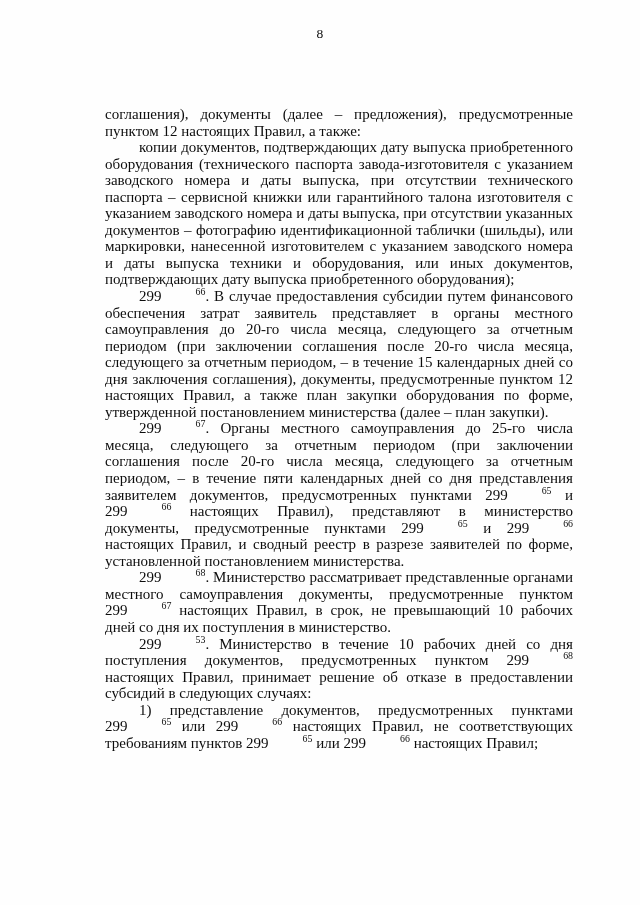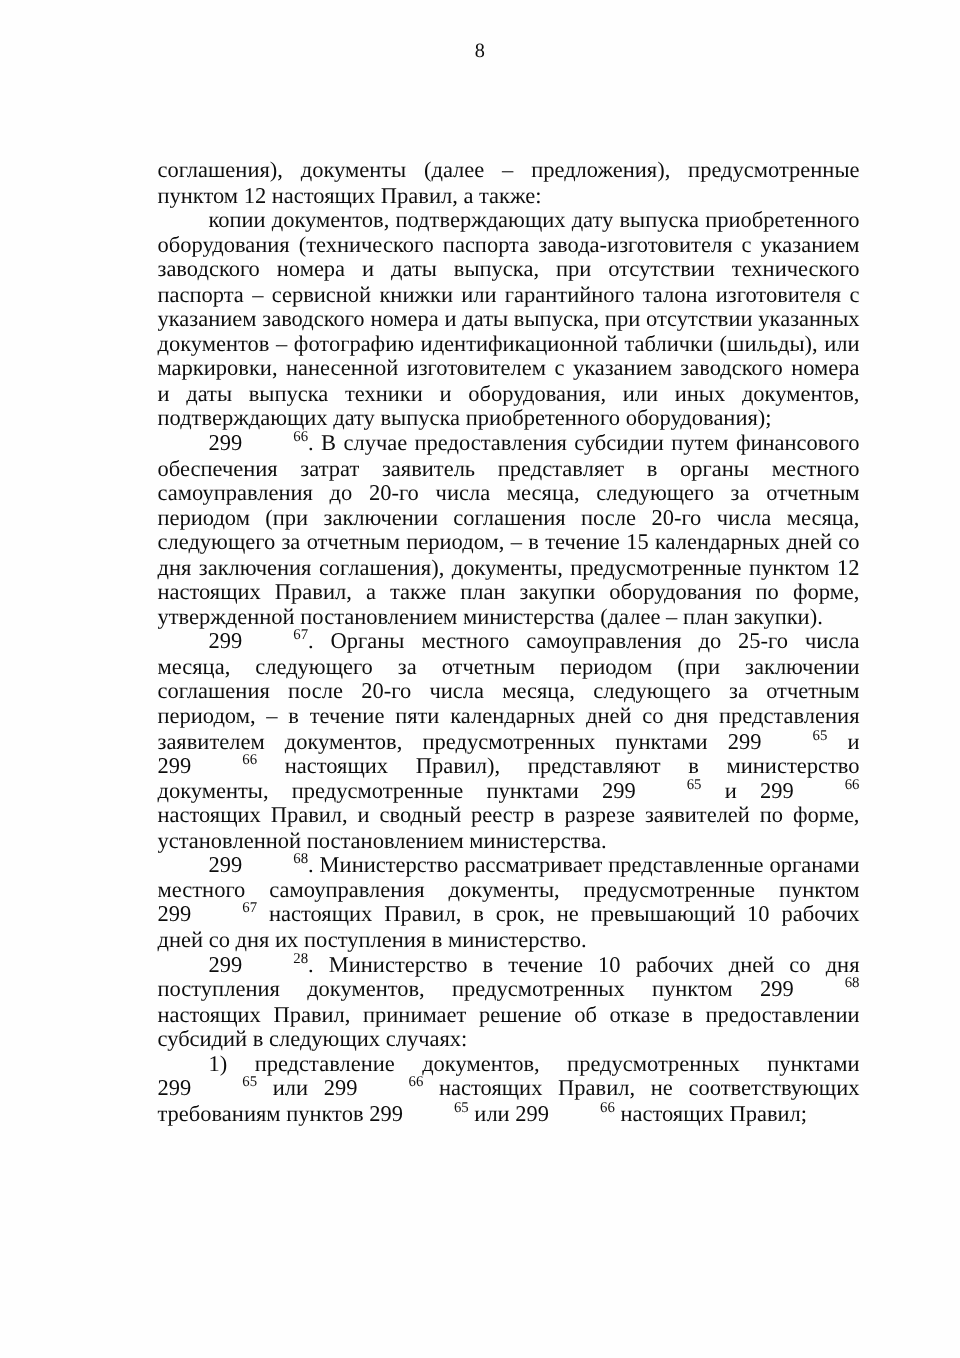--- a/index.html
+++ b/index.html
@@ -64,16 +64,16 @@
 <body>
 
 <div class="page">
   <div class="page-number">8</div>
   <div class="body-text">
       <p>соглашения), документы (далее – предложения), предусмотренные пунктом 12 настоящих Правил, а также:</p>
       <p class="indent">копии документов, подтверждающих дату выпуска приобретенного оборудования (технического паспорта завода-изготовителя с указанием заводского номера и даты выпуска, при отсутствии технического паспорта – сервисной книжки или гарантийного талона изготовителя с указанием заводского номера и даты выпуска, при отсутствии указанных документов – фотографию идентификационной таблички (шильды), или маркировки, нанесенной изготовителем с указанием заводского номера и даты выпуска техники и оборудования, или иных документов, подтверждающих дату выпуска приобретенного оборудования);</p>
       <p class="indent">299<sup>66</sup>. В случае предоставления субсидии путем финансового обеспечения затрат заявитель представляет в органы местного самоуправления до 20-го числа месяца, следующего за отчетным периодом (при заключении соглашения после 20-го числа месяца, следующего за отчетным периодом, – в течение 15 календарных дней со дня заключения соглашения), документы, предусмотренные пунктом 12 настоящих Правил, а также план закупки оборудования по форме, утвержденной постановлением министерства (далее – план закупки).</p>
       <p class="indent">299<sup>67</sup>. Органы местного самоуправления до 25-го числа месяца, следующего за отчетным периодом (при заключении соглашения после 20-го числа месяца, следующего за отчетным периодом, – в течение пяти календарных дней со дня представления заявителем документов, предусмотренных пунктами 299<sup>65</sup> и 299<sup>66</sup> настоящих Правил), представляют в министерство документы, предусмотренные пунктами 299<sup>65</sup> и 299<sup>66</sup> настоящих Правил, и сводный реестр в разрезе заявителей по форме, установленной постановлением министерства.</p>
       <p class="indent">299<sup>68</sup>. Министерство рассматривает представленные органами местного самоуправления документы, предусмотренные пунктом 299<sup>67</sup> настоящих Правил, в срок, не превышающий 10 рабочих дней со дня их поступления в министерство.</p>
-      <p class="indent">299<sup>28</sup>. Министерство в течение 10 рабочих дней со дня поступления документов, предусмотренных пунктом 299<sup>68</sup> настоящих Правил, принимает решение об отказе в предоставлении субсидий в следующих случаях:</p>
+      <p class="indent">299<sup>53</sup>. Министерство в течение 10 рабочих дней со дня поступления документов, предусмотренных пунктом 299<sup>68</sup> настоящих Правил, принимает решение об отказе в предоставлении субсидий в следующих случаях:</p>
       <p class="indent last-line-left">1) представление документов, предусмотренных пунктами 299<sup>65</sup> или 299<sup>66</sup> настоящих Правил, не соответствующих требованиям пунктов 299<sup>65</sup> или 299<sup>66</sup> настоящих Правил;</p>
     </div>
 </div>
 
 </body></html>

